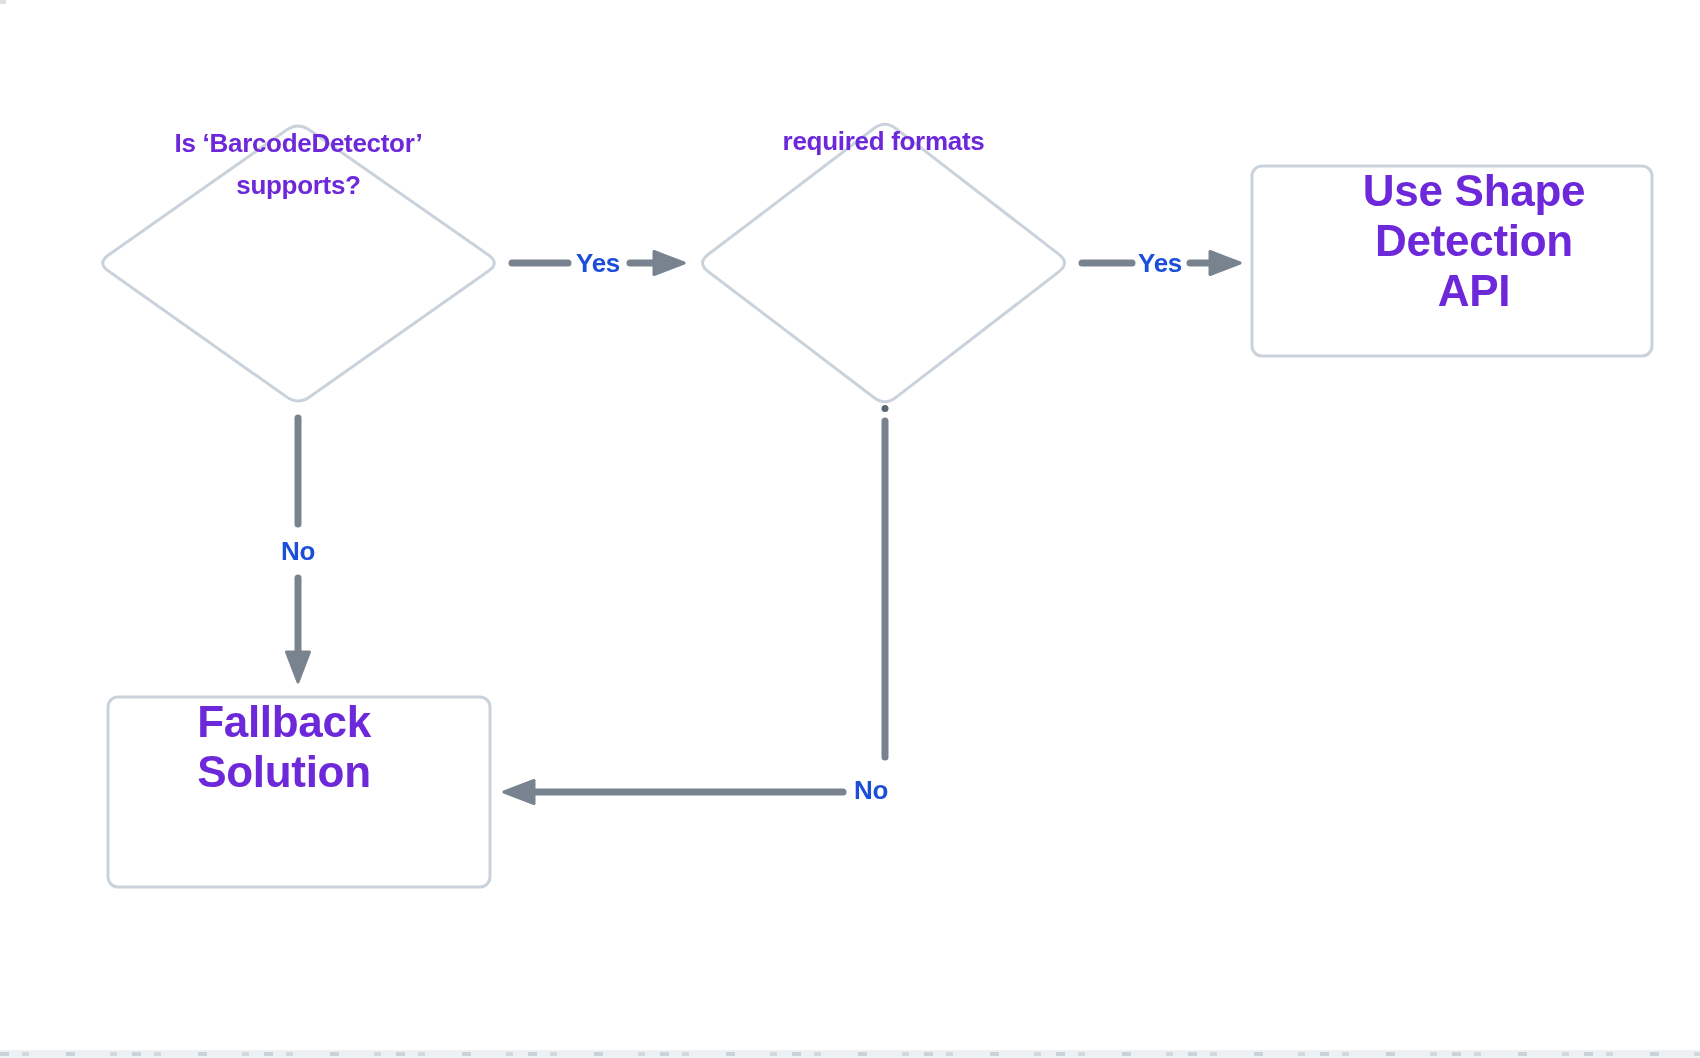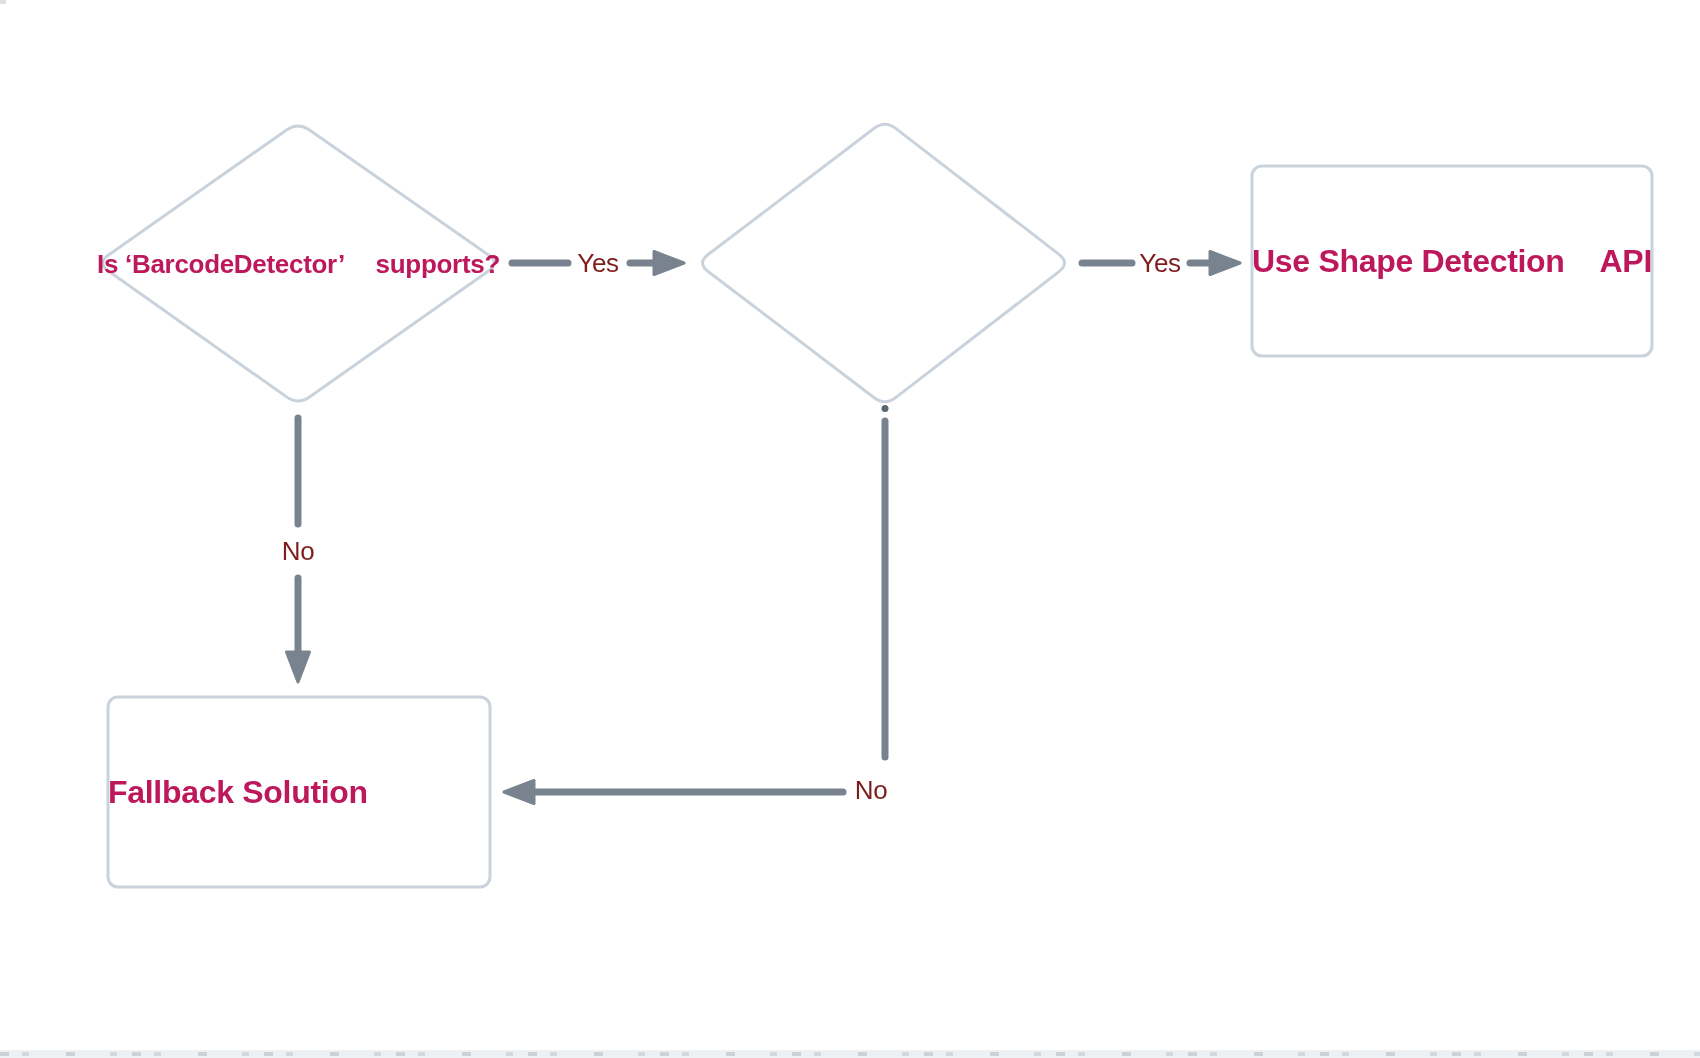--- a/index.html
+++ b/index.html
@@ -16,45 +16,46 @@
     overflow: hidden;
   }
   .diagram-svg {
     position: absolute;
     left: 0;
     top: 0;
   }
   .node-label {
     position: absolute;
     display: flex;
-    flex-direction: row;
+    flex-direction: column;
     align-items: center;
-    justify-content: space-between;
+    justify-content: flex-start;
     text-align: center;
-    color: #be185d;
+    color: #6d28d9;
     font-weight: 600;
     letter-spacing: -0.3px;
     pointer-events: none;
   }
   .decision-label {
     font-size: 26px;
     line-height: 42px;
   }
   .process-label {
-    font-size: 32px;
+    font-size: 44px;
     line-height: 50px;
+    padding-left: 22px;
   }
   .edge-label {
     position: absolute;
     display: flex;
     align-items: center;
     justify-content: center;
-    color: #7f1d1d;
+    color: #1d4ed8;
     font-size: 26px;
-    font-weight: 400;
+    font-weight: 700;
     letter-spacing: -0.3px;
     pointer-events: none;
   }
   .corner-artifact {
     position: absolute;
     left: 0;
     top: 0;
     width: 6px;
     height: 4px;
     background: #ccd3da;
@@ -120,20 +121,21 @@
     </g>
     <polygon points="534,780.5 534,803.5 504,792" fill="#78838f" stroke="#78838f" stroke-width="3" stroke-linejoin="round"></polygon>
   </svg>
 
   <div class="node-label decision-label" style="left:97px; top:122px; width:403px; height:283px;">
     <div>Is ‘BarcodeDetector’</div>
     <div>supports?</div>
   </div>
 
   <div class="node-label decision-label" style="left:697px; top:120px; width:373px; height:286px;">
+    <div>required formats</div>
   </div>
 
   <div class="node-label process-label" style="left:1252px; top:166px; width:400px; height:190px;">
     <div>Use Shape Detection</div>
     <div>API</div>
   </div>
 
   <div class="node-label process-label" style="left:108px; top:697px; width:308px; height:190px;">
     <div>Fallback Solution</div>
   </div>

